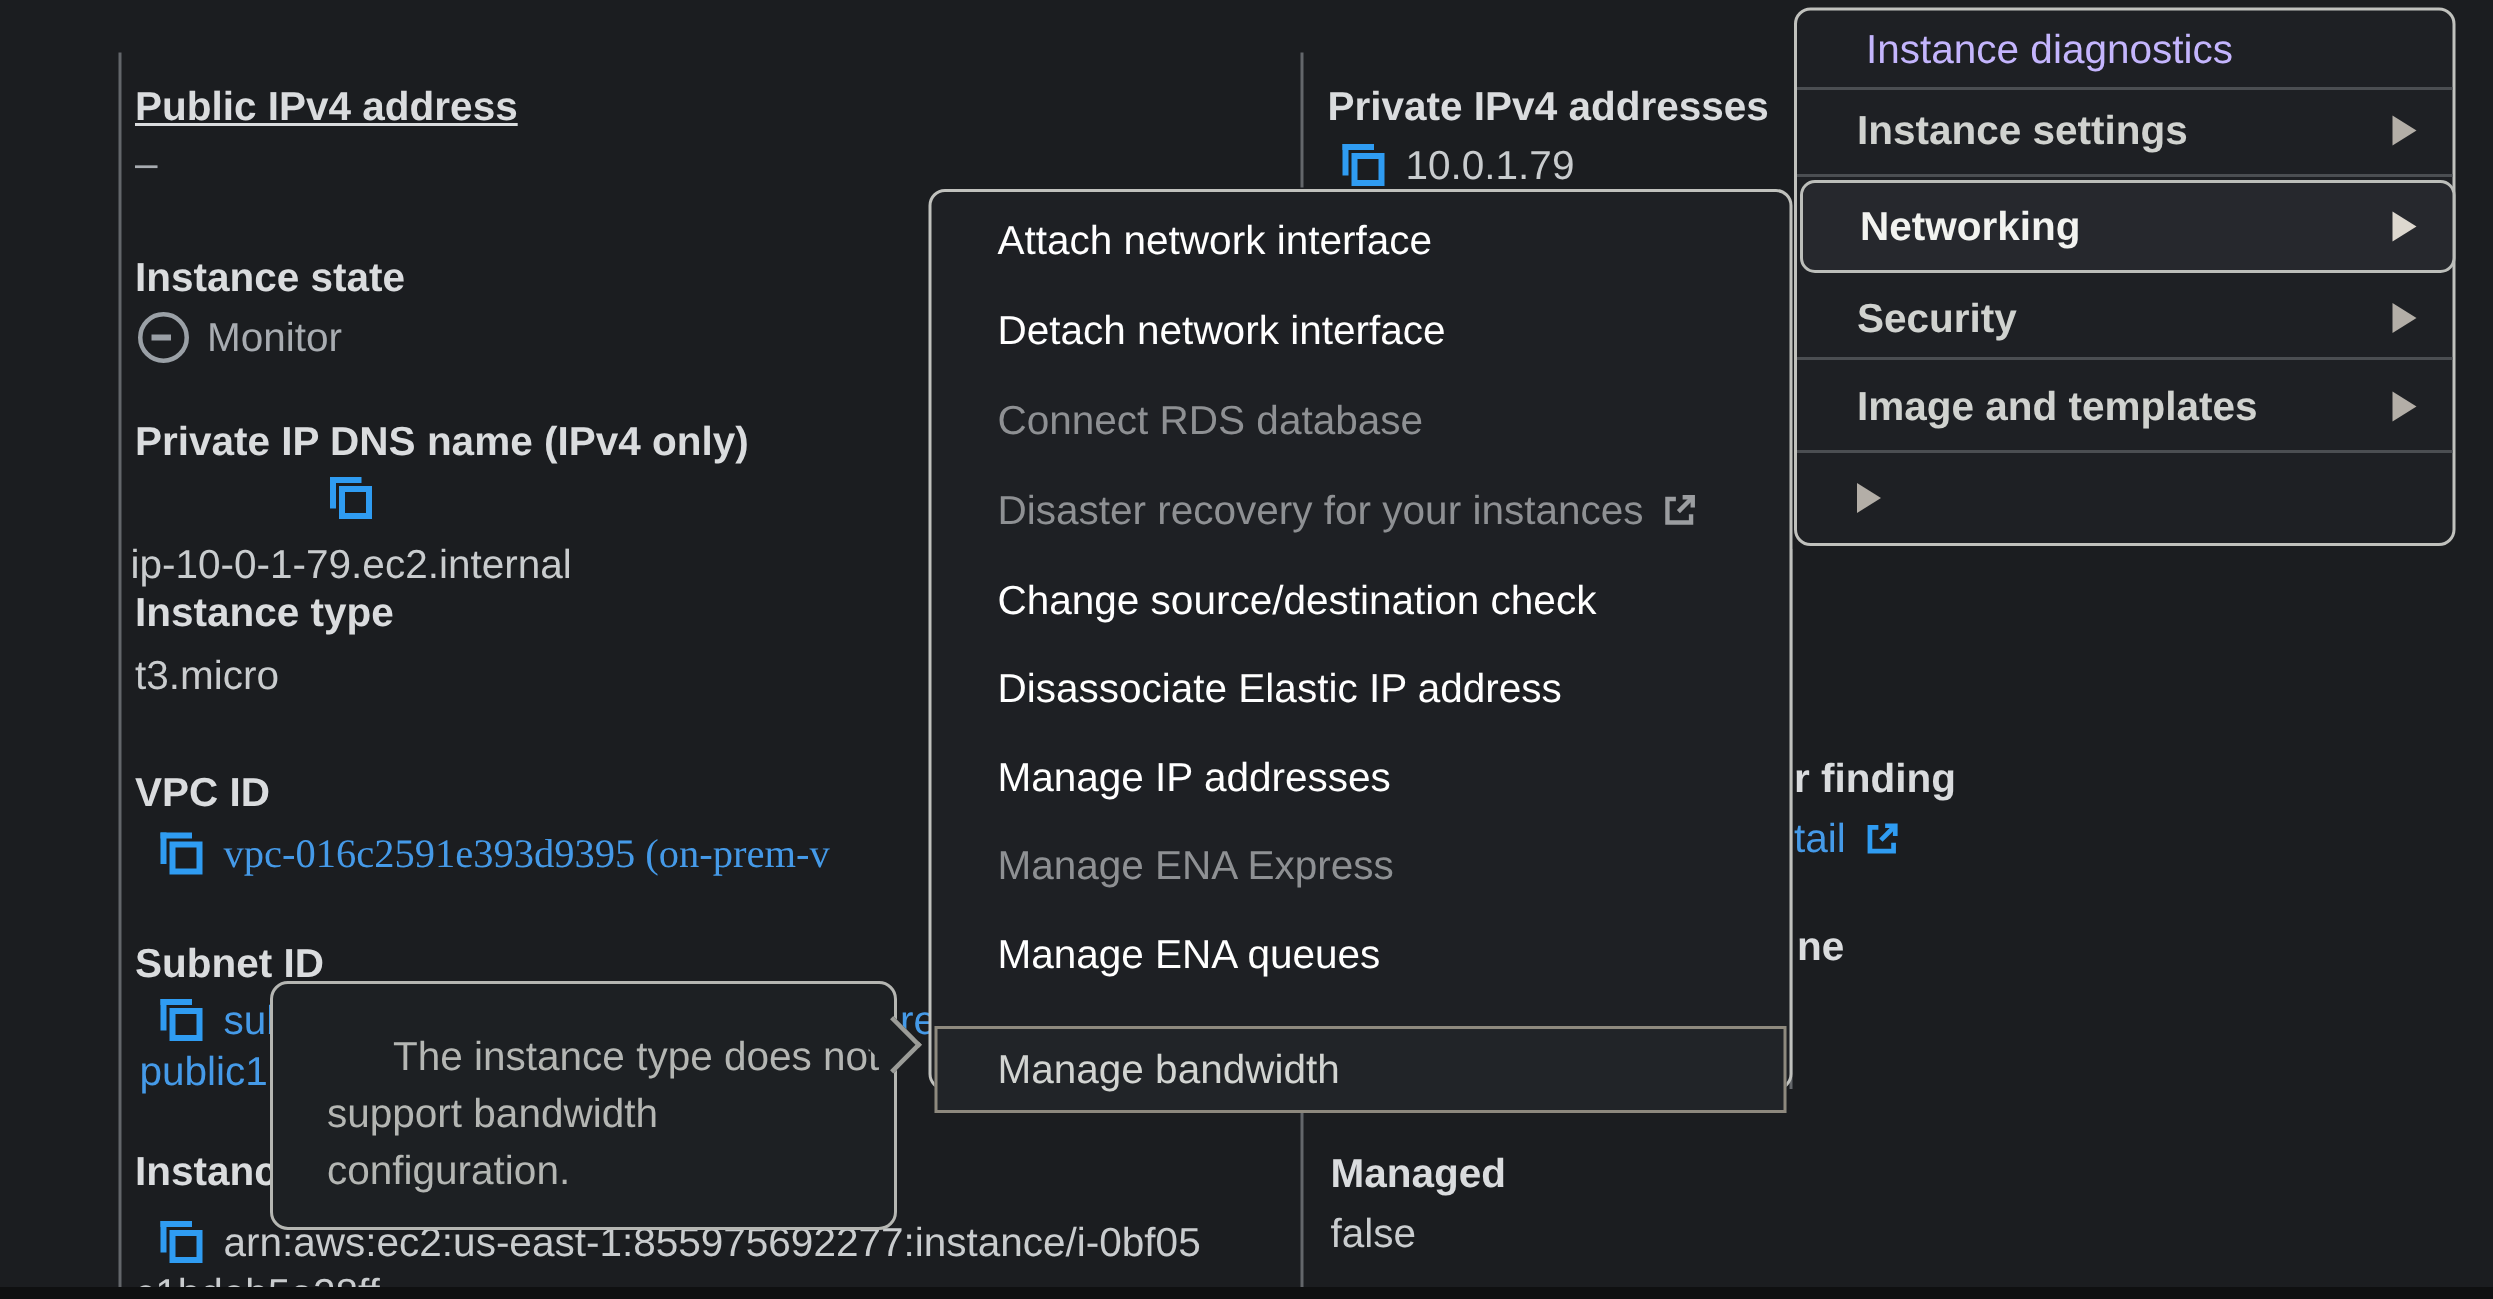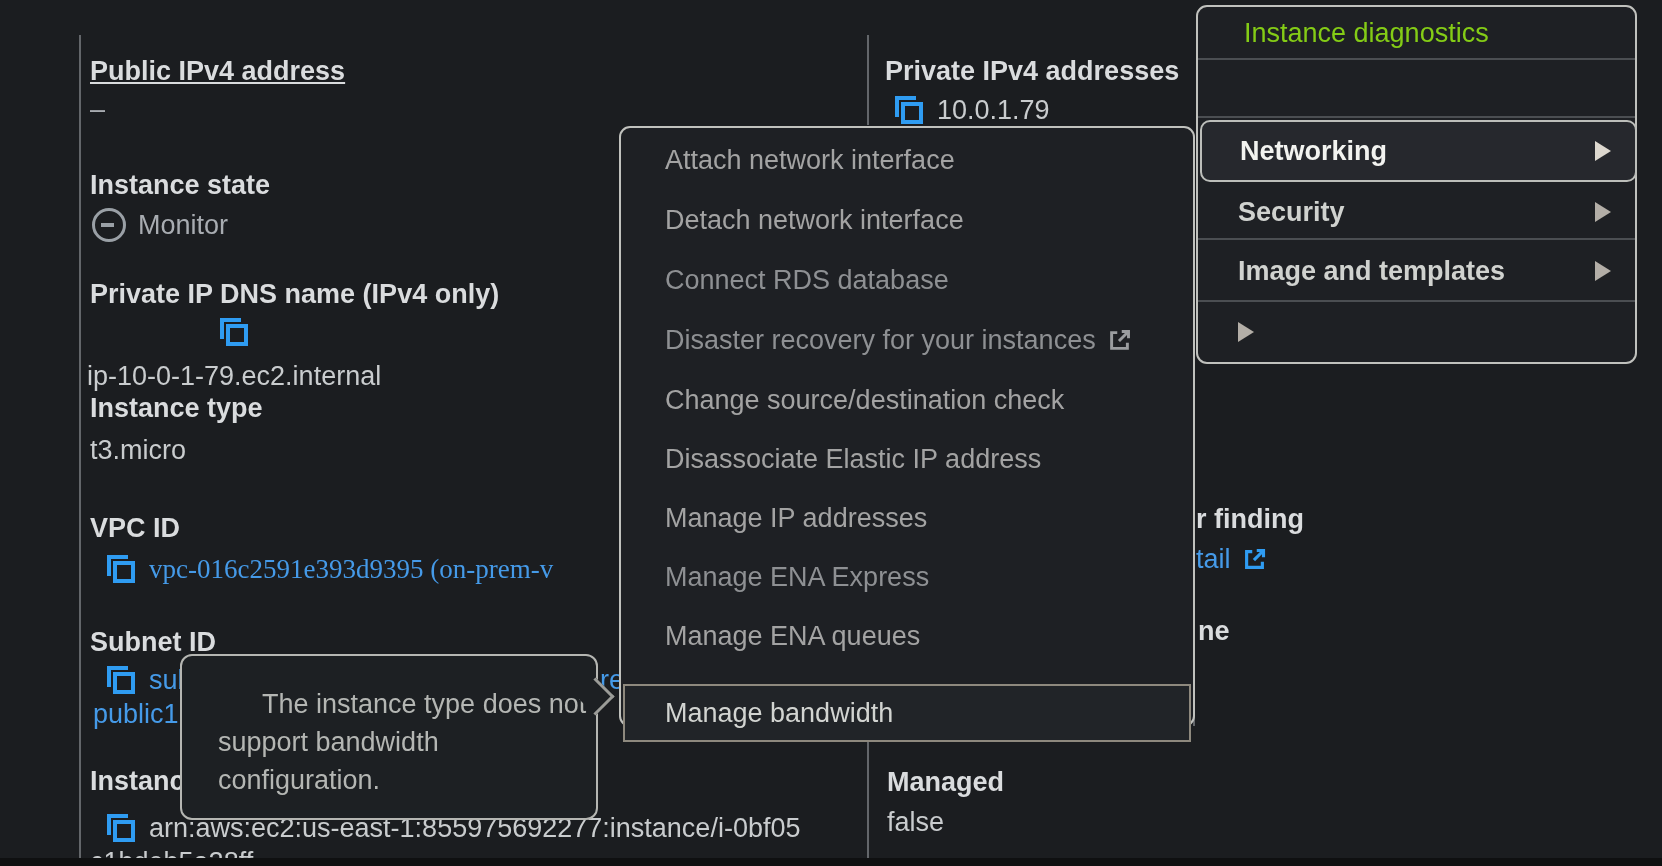--- a/index.html
+++ b/index.html
@@ -29,33 +29,33 @@
     border:3px solid #9aa0a6;border-radius:50%;}
   .stopicon::after{content:"";position:absolute;left:6px;top:12px;width:13px;height:3.5px;background:#9aa0a6;}
 
   
   .panel{position:absolute;background:#1e2024;border:2.5px solid #c0c1bd;border-radius:11px;box-sizing:border-box;}
 
   
   .cm-row{position:absolute;left:0;right:0;height:48px;display:flex;align-items:center;
     padding:0 24px 0 40px;justify-content:space-between;box-sizing:border-box;}
   .cm-label{font-size:27px;font-weight:bold;color:#d0d2cf;white-space:nowrap;}
-  .cm-label.regular{font-weight:normal;color:#84cc16;}
+  .cm-label.regular{font-weight:normal;color:#c4b5fd;}
   .tri{width:0;height:0;border-left:16px solid #b3aea7;border-top:10px solid transparent;
     border-bottom:10px solid transparent;flex:none;}
   .cm-sep{position:absolute;left:0;right:0;height:1.5px;background:#4b4e52;}
   .cm-active{position:absolute;left:2px;right:-2px;top:113px;height:62px;background:#26282d;
     border:2.5px solid #bcbeba;border-radius:10px;box-sizing:border-box;display:flex;align-items:center;
     justify-content:space-between;padding:0 24px 0 38px;text-align:center;}
   .cm-active .cm-label{color:#f2f3f0;}
   .cm-active .tri{border-left-color:#ddd8cf;}
 
   
   .sm-item{position:absolute;left:44px;right:20px;height:34px;display:flex;align-items:center;gap:10px;}
-  .sm-item span{font-size:27px;color:#a3a3a3;line-height:34px;white-space:nowrap;}
+  .sm-item span{font-size:27px;color:#ffffff;line-height:34px;white-space:nowrap;}
   .sm-item.disabled span{color:#8e9093;}
   .sm-focus{position:absolute;left:2px;right:2px;top:556px;height:58px;
     border:2.5px solid #8e897e;border-radius:0;background:#212428;box-sizing:border-box;
     display:flex;align-items:center;padding-left:40px;}
   .sm-focus span{font-size:27px;color:#d2d4d1;white-space:nowrap;}
 
   
   .tooltip{position:absolute;left:180px;top:654px;width:418px;height:166px;background:#1d2023;
     border:2.5px solid #b5b6b2;border-radius:12px;box-sizing:border-box;z-index:40;}
   .tooltip .tline{position:absolute;left:36px;font-size:27px;color:#b4b6b3;line-height:30px;white-space:nowrap;}
@@ -171,20 +171,24 @@
     <div class="sm-focus">
       <span>Manage bandwidth</span>
     </div>
   </div>
 
   <div class="panel" style="left:1196px;top:5px;width:441px;height:359px;z-index:30;">
     <div class="cm-row" style="top:2px;">
       <span class="cm-label regular" style="padding-left:6px;">Instance diagnostics</span>
     </div>
     <div class="cm-sep" style="top:51px;"></div>
+    <div class="cm-row" style="top:56px;">
+      <span class="cm-label">Instance settings</span>
+      <span class="tri"></span>
+    </div>
     <div class="cm-sep" style="top:109px;"></div>
     <div class="cm-active">
       <span class="cm-label">Networking</span>
       <span class="tri"></span>
     </div>
     <div class="cm-row" style="top:181px;">
       <span class="cm-label">Security</span>
       <span class="tri"></span>
     </div>
     <div class="cm-sep" style="top:231px;"></div>

